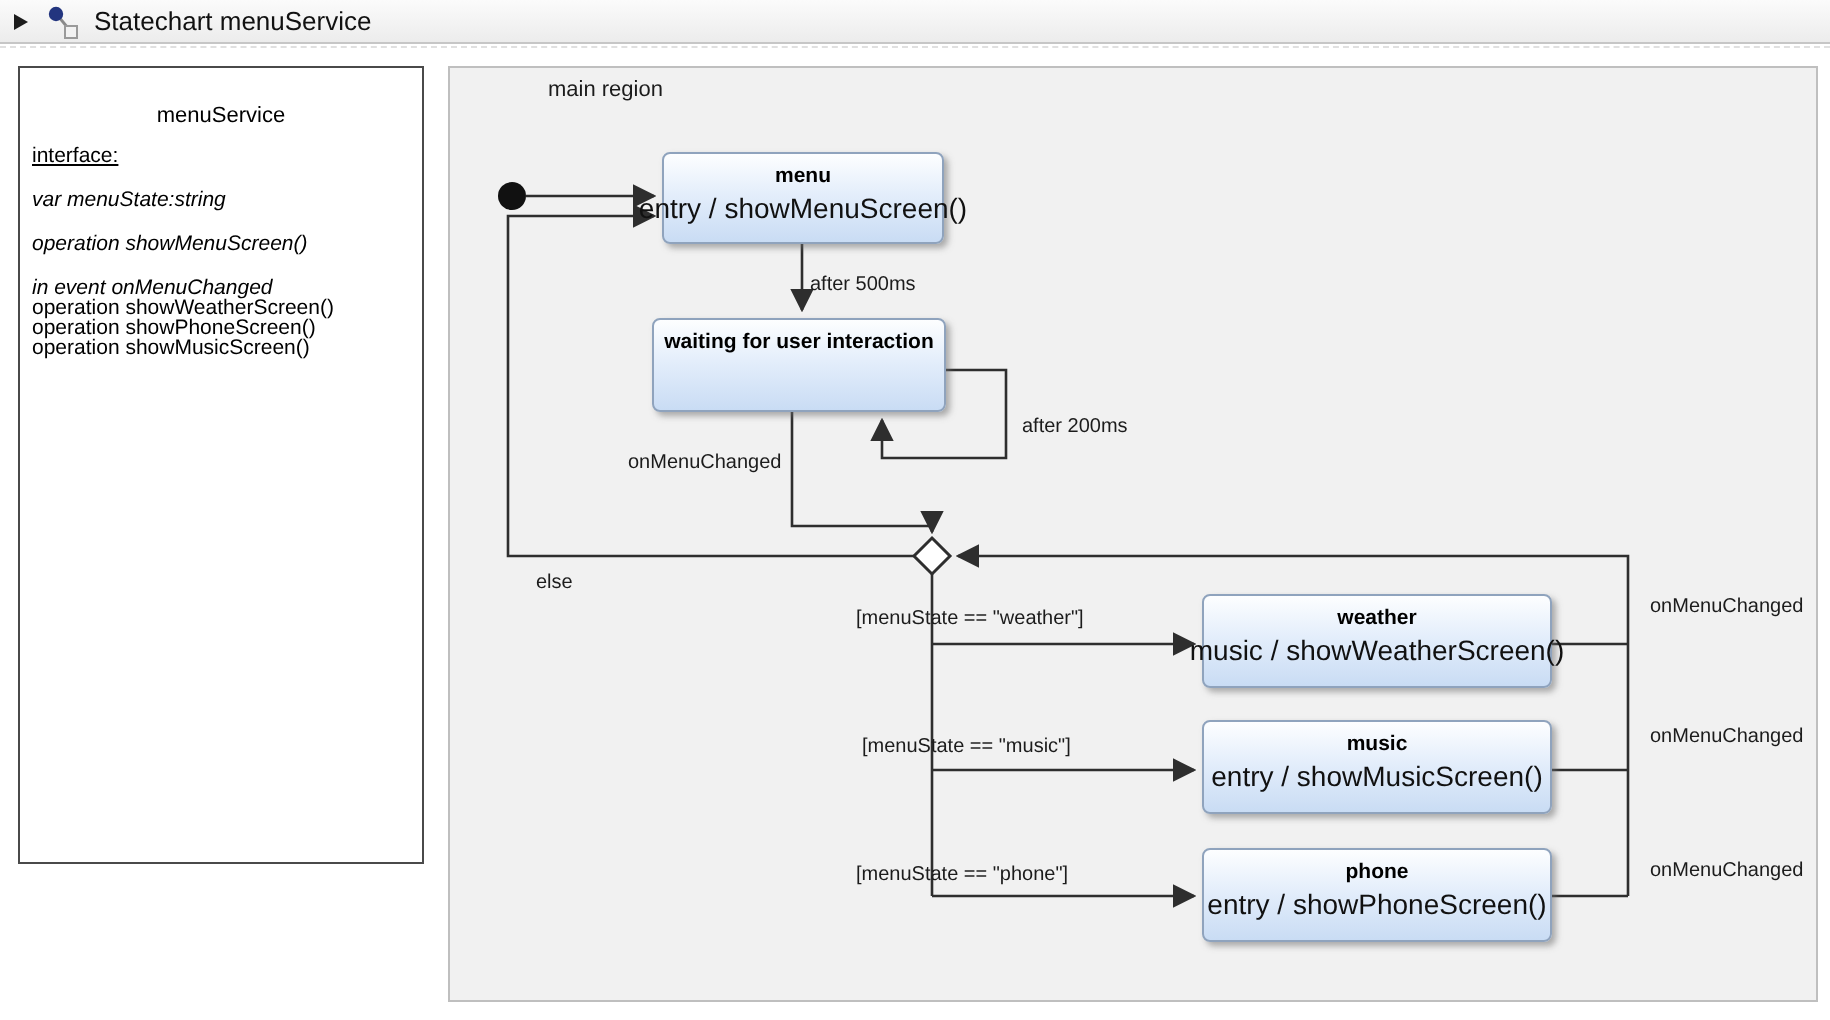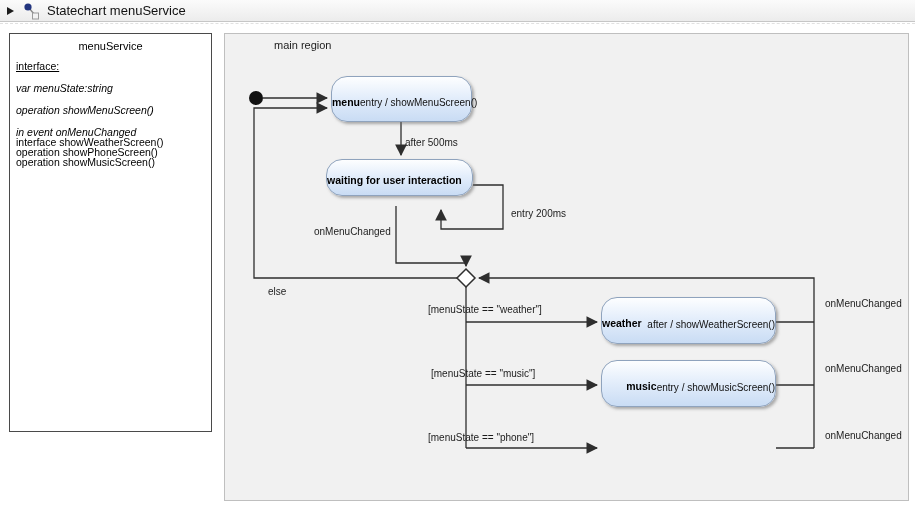--- a/index.html
+++ b/index.html
@@ -16,40 +16,40 @@
            border-top:4.5px solid transparent;
            border-bottom:4.5px solid transparent; cursor:pointer; }
   .sc-icon { margin-left:9px; width:17px; height:18px; }
   .header-title { margin-left:7px; font-size:13px; color:#111; }
   .header-subline { position:absolute; left:0; top:23px; width:915px; height:1px;
                     border-top:1px dashed #e0e0e0; }
 
   
   .if-panel { position:absolute; left:9px; top:33px; width:203px; height:399px;
               background:#ffffff; border:1px solid #4a4a4a; overflow:hidden; }
-  .if-title { text-align:center; margin-top:6px; font-size:11px; color:#000; }
+  .if-title { text-align:center; margin-top:18px; font-size:11px; color:#000; }
   .if-line  { margin-left:6px; font-size:10.5px; line-height:10px; color:#000;
               white-space:nowrap; }
   .g1 { margin-top:9px;text-decoration:underline; }
   .g2 { margin-top:12px;font-style:italic; }
 
   
   .region { position:absolute; left:224px; top:33px; width:685px; height:468px;
             background:#f1f1f1; border:1px solid #bfbfbf; }
   .region-label { position:absolute; left:6px; top:5px; font-size:11px; color:#1c1c1c;margin-left:43px; }
   .wires { position:absolute; left:0; top:0; width:685px; height:468px; }
 
   
-  .state { position:absolute; border:1px solid #8fa3bd; border-radius:16px;
+  .state { position:absolute; border:1px solid #8fa3bd; border-radius:4px;
            background:linear-gradient(180deg,#fdfeff 0%,#e4eefb 45%,#c9dcf4 100%);
            box-shadow:2px 2px 3px rgba(110,110,110,0.55);
-           display:flex; align-items:center;
+           display:flex; flex-direction:column; align-items:center;
            padding-top:5px; cursor:default; }
   .state-title { font-size:10.5px; font-weight:bold; color:#000; white-space:nowrap; }
-  .state-body  { font-size:10px; color:#111; margin-top:2px; white-space:nowrap; }
+  .state-body  { font-size:14px; color:#111; margin-top:2px; white-space:nowrap; }
 
   
   .tlabel { position:absolute; font-size:10px; color:#1c1c1c; white-space:nowrap; }
 </style>
 </head>
 <body>
 
 <div class="header">
   <div class="caret"></div>
   <svg class="sc-icon" viewBox="0 0 17 18">
@@ -60,21 +60,21 @@
   <div class="header-title">Statechart menuService</div>
 </div>
 <div class="header-subline"></div>
 
 <div class="if-panel">
   <div class="if-title">menuService</div>
   <div class="if-line g1">interface:</div>
   <div class="if-line g2">var menuState:string</div>
   <div class="if-line g2">operation showMenuScreen()</div>
   <div class="if-line g2">in event onMenuChanged</div>
-  <div class="if-line">interface showWeatherScreen()</div>
+  <div class="if-line">operation showWeatherScreen()</div>
   <div class="if-line">operation showPhoneScreen()</div>
   <div class="if-line">operation showMusicScreen()</div>
 </div>
 
 <div class="region">
   <div class="region-label">main region</div>
 
   <svg class="wires" viewBox="0 0 685 468">
     <defs>
       <marker id="arr" viewBox="0 0 10 10" refX="9" refY="5" markerWidth="9" markerHeight="9" orient="auto-start-reverse">
@@ -108,37 +108,41 @@
     <circle cx="31" cy="64" r="7" fill="#111"></circle>
 
     <polygon points="241,235 250,244 241,253 232,244" fill="#ffffff" stroke="#2e2e2e" stroke-width="1.5"></polygon>
   </svg>
 
   <div class="state" style="left:106px; top:42px; width:141px; height:46px;">
     <div class="state-title">menu</div>
     <div class="state-body">entry / showMenuScreen()</div>
   </div>
 
-  <div class="state" style="left:101px; top:125px; width:147px; height:37px;">
+  <div class="state" style="left:101px; top:125px; width:147px; height:47px;">
     <div class="state-title">waiting for user interaction</div>
   </div>
 
-  <div class="state" style="left:376px; top:263px; width:175px; height:47px;justify-content:space-between;">
+  <div class="state" style="left:376px; top:263px; width:175px; height:47px;">
     <div class="state-title">weather</div>
-    <div class="state-body">after / showWeatherScreen()</div>
+    <div class="state-body">music / showWeatherScreen()</div>
   </div>
 
-  <div class="state" style="left:376px; top:326px; width:175px; height:47px;justify-content:flex-end;">
+  <div class="state" style="left:376px; top:326px; width:175px; height:47px;">
     <div class="state-title">music</div>
     <div class="state-body">entry / showMusicScreen()</div>
   </div>
 
+  <div class="state" style="left:376px; top:390px; width:175px; height:47px;">
+    <div class="state-title">phone</div>
+    <div class="state-body">entry / showPhoneScreen()</div>
+  </div>
 
   <div class="tlabel" style="left:180px; top:103px;">after 500ms</div>
-  <div class="tlabel" style="left:286px; top:174px;">entry 200ms</div>
+  <div class="tlabel" style="left:286px; top:174px;">after 200ms</div>
   <div class="tlabel" style="left:89px;  top:192px;">onMenuChanged</div>
   <div class="tlabel" style="left:43px;  top:226px;margin-top:26px;">else</div>
   <div class="tlabel" style="left:203px; top:270px;">[menuState == "weather"]</div>
   <div class="tlabel" style="left:206px; top:334px;">[menuState == "music"]</div>
   <div class="tlabel" style="left:203px; top:398px;">[menuState == "phone"]</div>
   <div class="tlabel" style="left:600px; top:264px;">onMenuChanged</div>
   <div class="tlabel" style="left:600px; top:329px;">onMenuChanged</div>
   <div class="tlabel" style="left:600px; top:396px;">onMenuChanged</div>
 </div>
 

